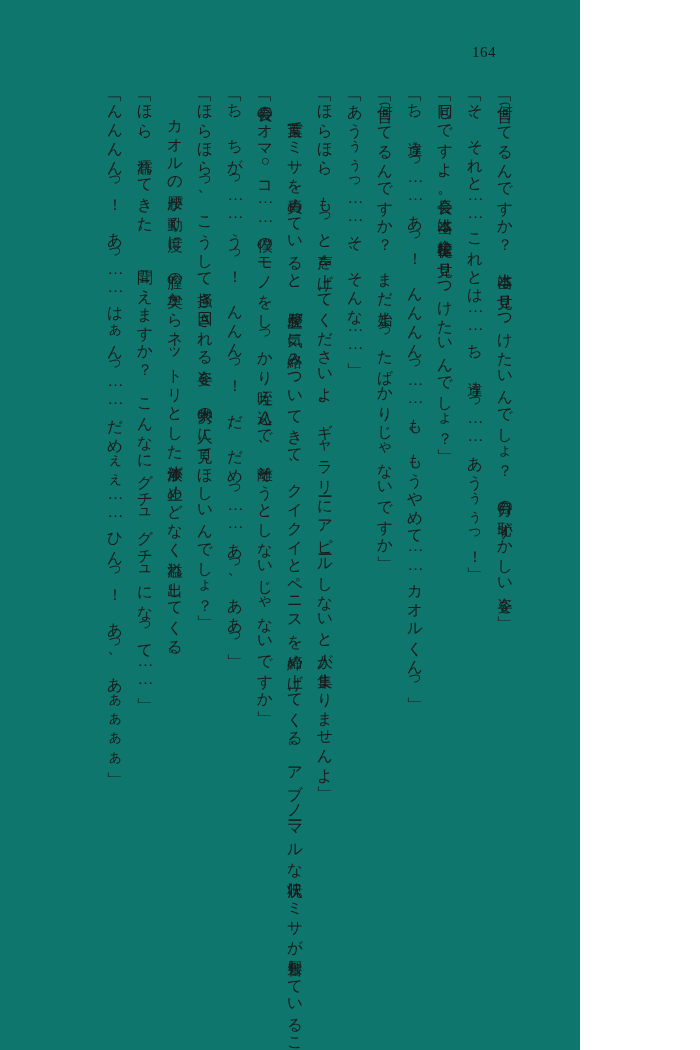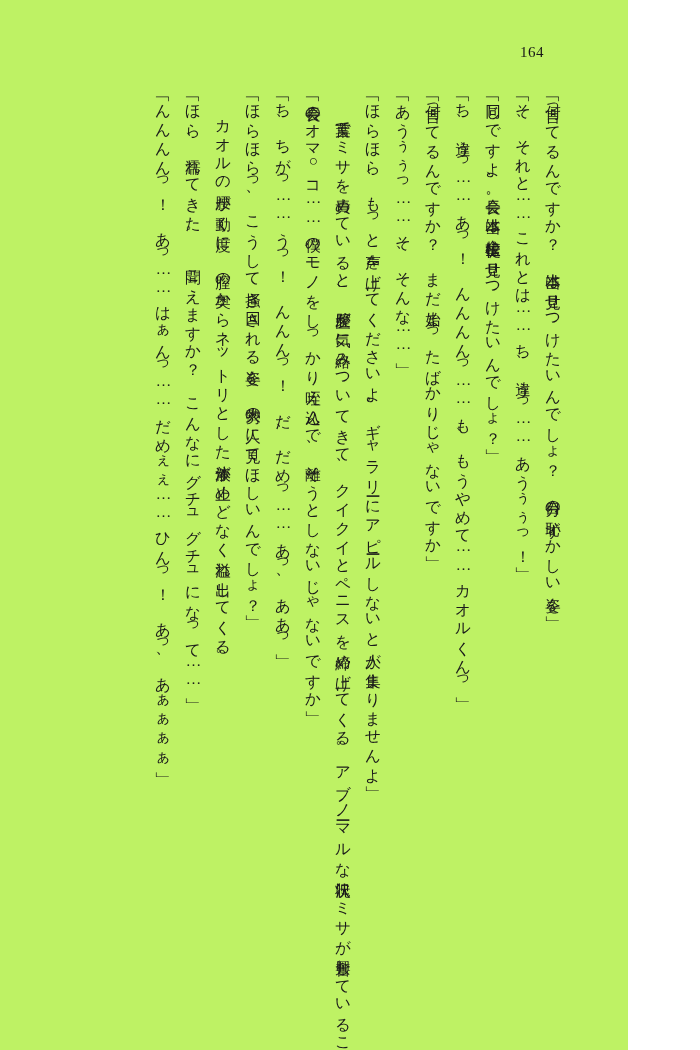--- a/index.html
+++ b/index.html
@@ -4,25 +4,24 @@
 <style>
   html, body {
     margin: 0;
     padding: 0;
     background: #ffffff;
   }
   .page {
     position: relative;
     width: 580px;
     height: 1050px;
-    background: #bef264;
+    background: #0f766e;
     overflow: hidden;
     font-family: "Liberation Serif", "DejaVu Serif", serif;
     color: #1a1a1a;
-    padding-left: 48px;
   }
   .page-number {
     position: absolute;
     top: 44px;
     right: 84px;
     font-size: 15px;
     letter-spacing: 0.5px;
     color: #161616;
     font-family: "Liberation Serif", "DejaVu Serif", serif;
   }

